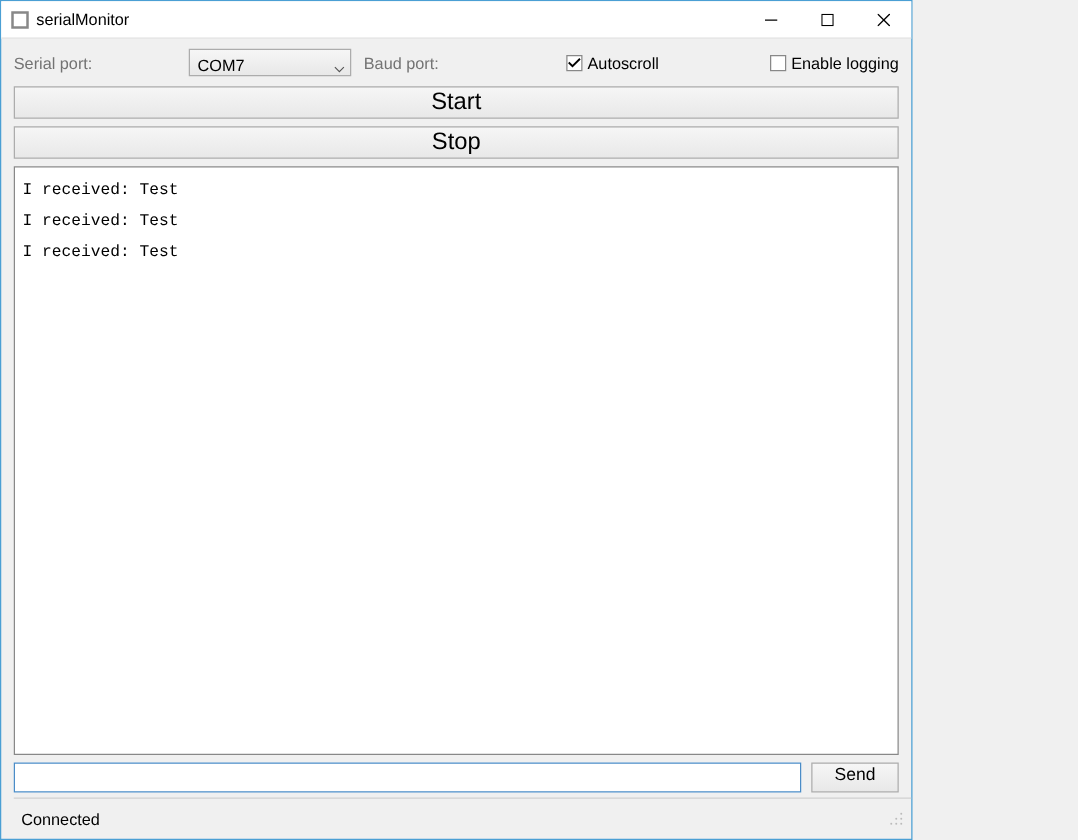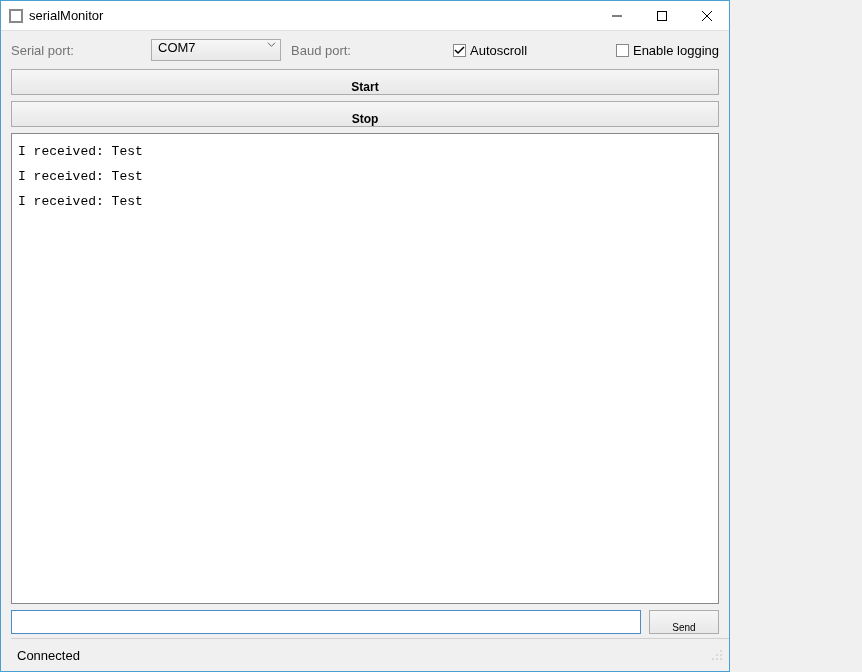--- a/index.html
+++ b/index.html
@@ -81,21 +81,21 @@
       white-space: nowrap;
     }
     .label-serial { width: 140px; }
     .label-baud { width: 150px; padding-left: 10px; }
     .combo {
       width: 130px;
       height: 22px;
       border: 1px solid #acacac;
       background: linear-gradient(#f6f6f6, #e8e8e8);
       display: flex;
-      align-items: flex-start;
+      align-items: flex-end;
       justify-content: space-between;
       padding: 0 4px 0 6px;
       font-size: 13px;
       cursor: default;
     }
     .combo .chev {
       width: 9px;
       height: 9px;
     }
     .checkbox-wrap {
@@ -118,26 +118,25 @@
     }
     .checkbox-box.checked svg { display: block; }
     .checkbox-box svg { display: none; width: 11px; height: 11px; }
     .spacer { flex: 1; }
     .action-btn {
       width: 100%;
       height: 26px;
       background: linear-gradient(#f6f6f6, #e8e8e8);
       border: 1px solid #acacac;
       display: flex;
-      align-items: flex-end;
-      justify-content: center;
-      font-size: 12px;
+      align-items: center;
+      justify-content: center;
+      font-size: 19px;
       margin-bottom: 6px;
       cursor: default;
-      font-weight: bold;
     }
     .output-box {
       flex: 1;
       background: #ffffff;
       border: 1px solid #888;
       padding: 6px 6px;
       overflow: auto;
       font-family: "Segoe UI", Tahoma, Arial, sans-serif;
       font-size: 13px;
       line-height: 1.3;
@@ -161,23 +160,23 @@
       font-size: 13px;
       padding: 0 4px;
       outline: none;
     }
     .send-btn {
       width: 70px;
       height: 24px;
       background: linear-gradient(#f6f6f6, #e8e8e8);
       border: 1px solid #acacac;
       display: flex;
-      align-items: flex-end;
-      justify-content: center;
-      font-size: 10px;
+      align-items: flex-start;
+      justify-content: center;
+      font-size: 14px;
       cursor: default;
     }
     .statusbar {
       height: 20px;
       border-top: 1px solid #d0d0d0;
       display: flex;
       align-items: center;
       padding: 16px 6px;
       font-size: 13px;
       justify-content: space-between;

